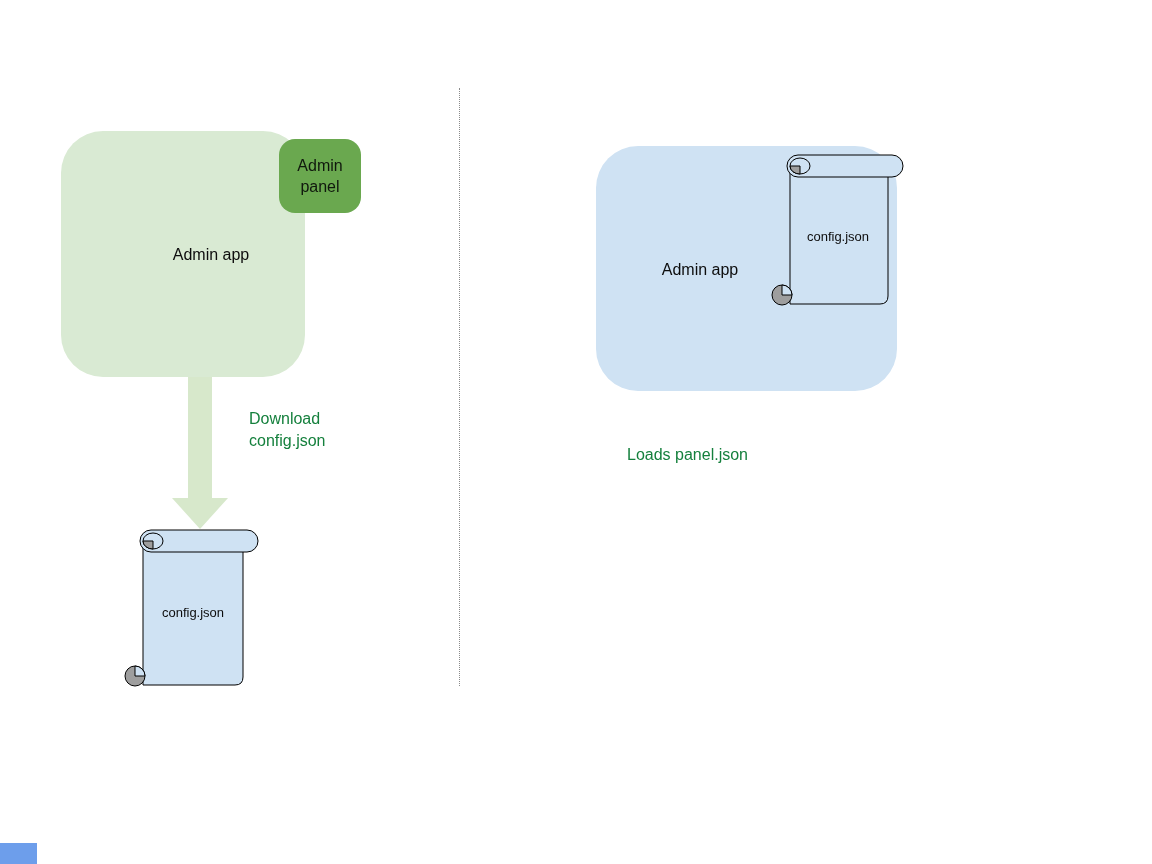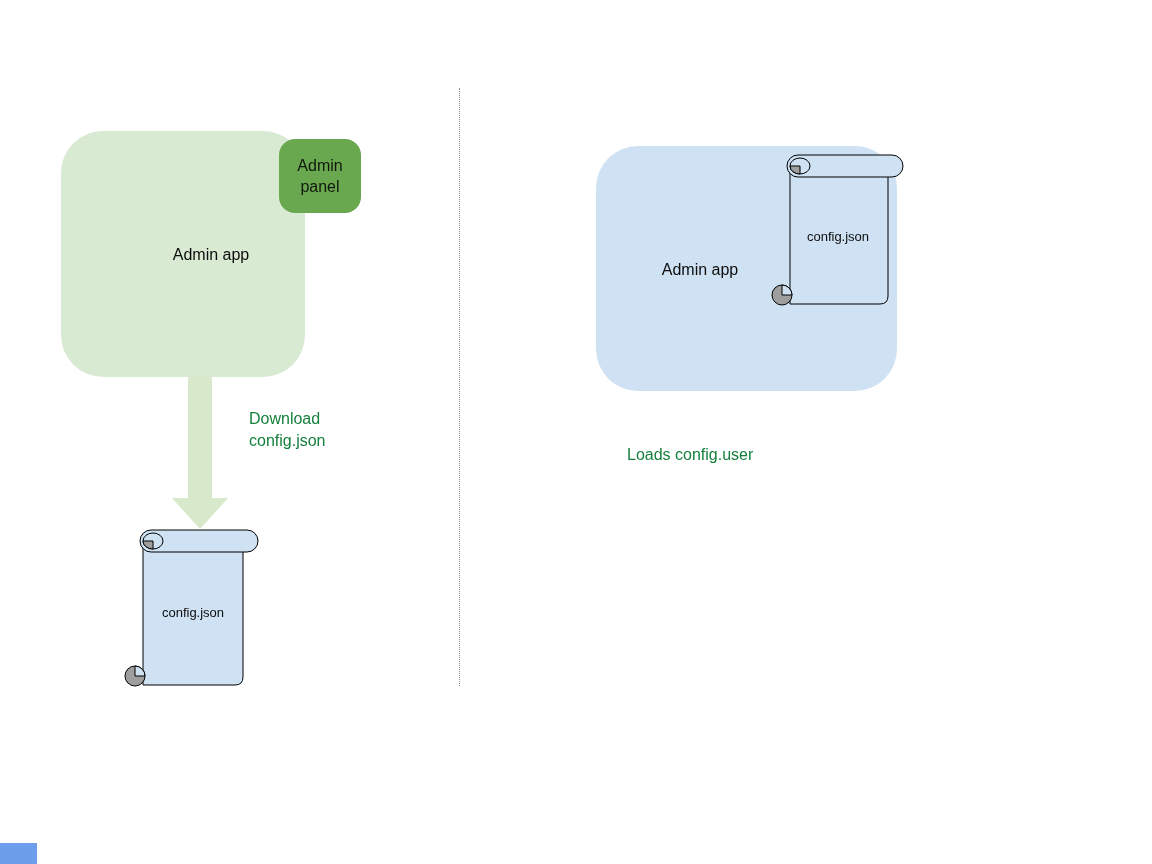--- a/index.html
+++ b/index.html
@@ -95,17 +95,17 @@
   <svg class="abs" style="left:765px; top:149px;" width="150" height="165" viewBox="0 0 150 165">
     <path d="M25,17 H123 V147 Q123,155 115,155 H25 Z" stroke-width="1" stroke="#000000" fill="#cfe2f3"></path>
     <circle cx="17" cy="146" r="10" stroke="#000000" stroke-width="1" fill="#9e9e9e"></circle>
     <path d="M17,146 L17,136 A10,10 0 0 1 27,146 Z" stroke="#000000" stroke-width="1" fill="#cfe2f3"></path>
     <rect x="22" y="6" width="116" height="22" rx="11" stroke="#000000" stroke-width="1" fill="#cfe2f3"></rect>
     <ellipse cx="35" cy="17" rx="10" ry="8" fill="none" stroke="#000000" stroke-width="1"></ellipse>
     <path d="M25,17 A10,8 0 0 0 35,25 L35,17 Z" stroke="#000000" stroke-width="1" fill="#9e9e9e"></path>
   </svg>
   <div class="abs file-label" style="left:788px; top:229px; width:100px;">config.json</div>
 
-  <div class="abs caption" style="left:627px; top:444px;">Loads config.user</div>
+  <div class="abs caption" style="left:627px; top:444px;">Loads panel.json</div>
 
   <div class="abs" style="left: 0px; top: 843px; width: 37px; height: 21px; background-color: rgb(109, 158, 235);"></div>
 
 </div>
 
 </body></html>

